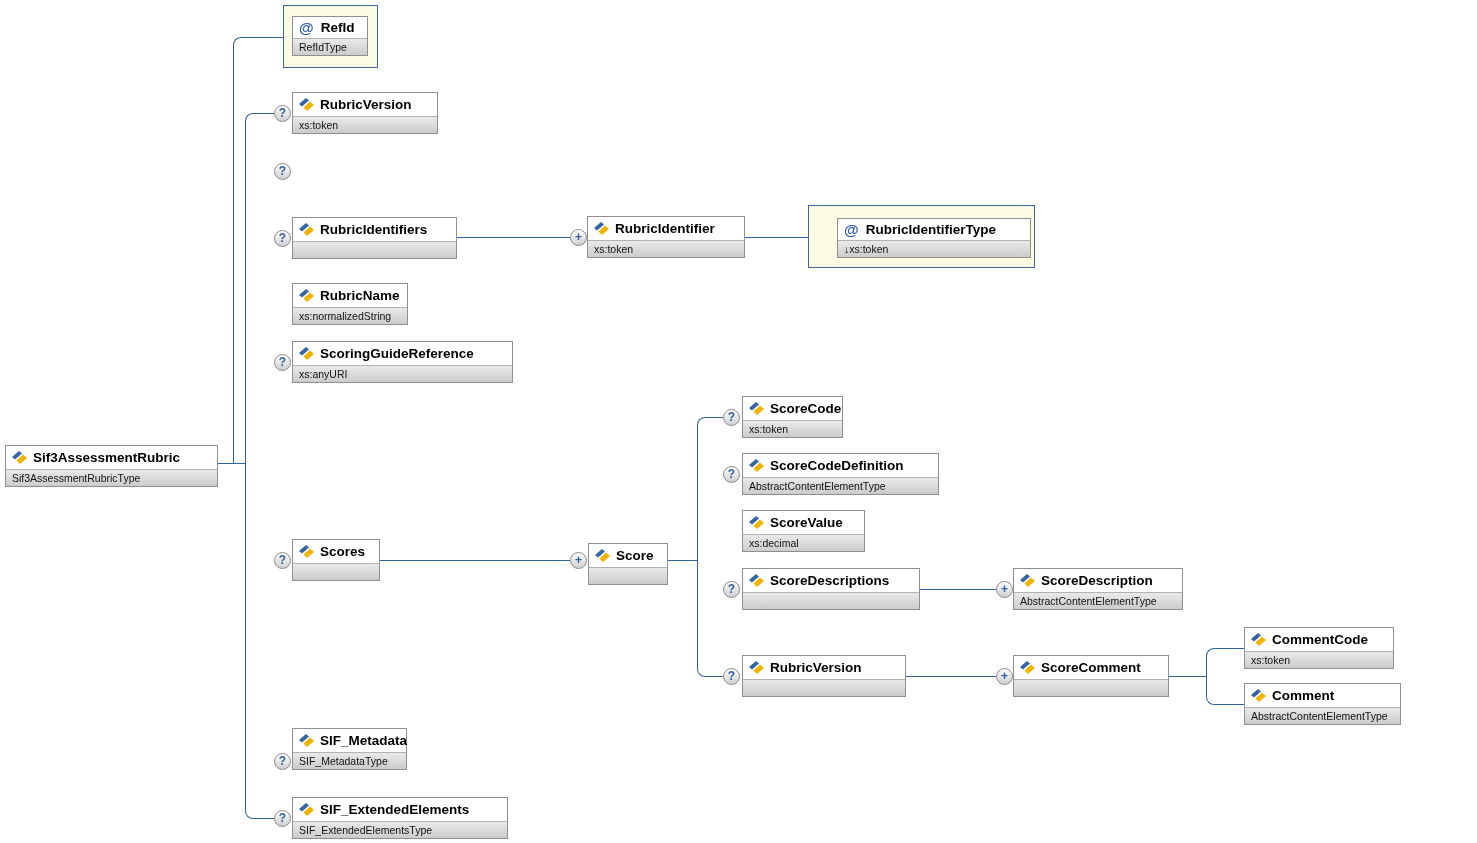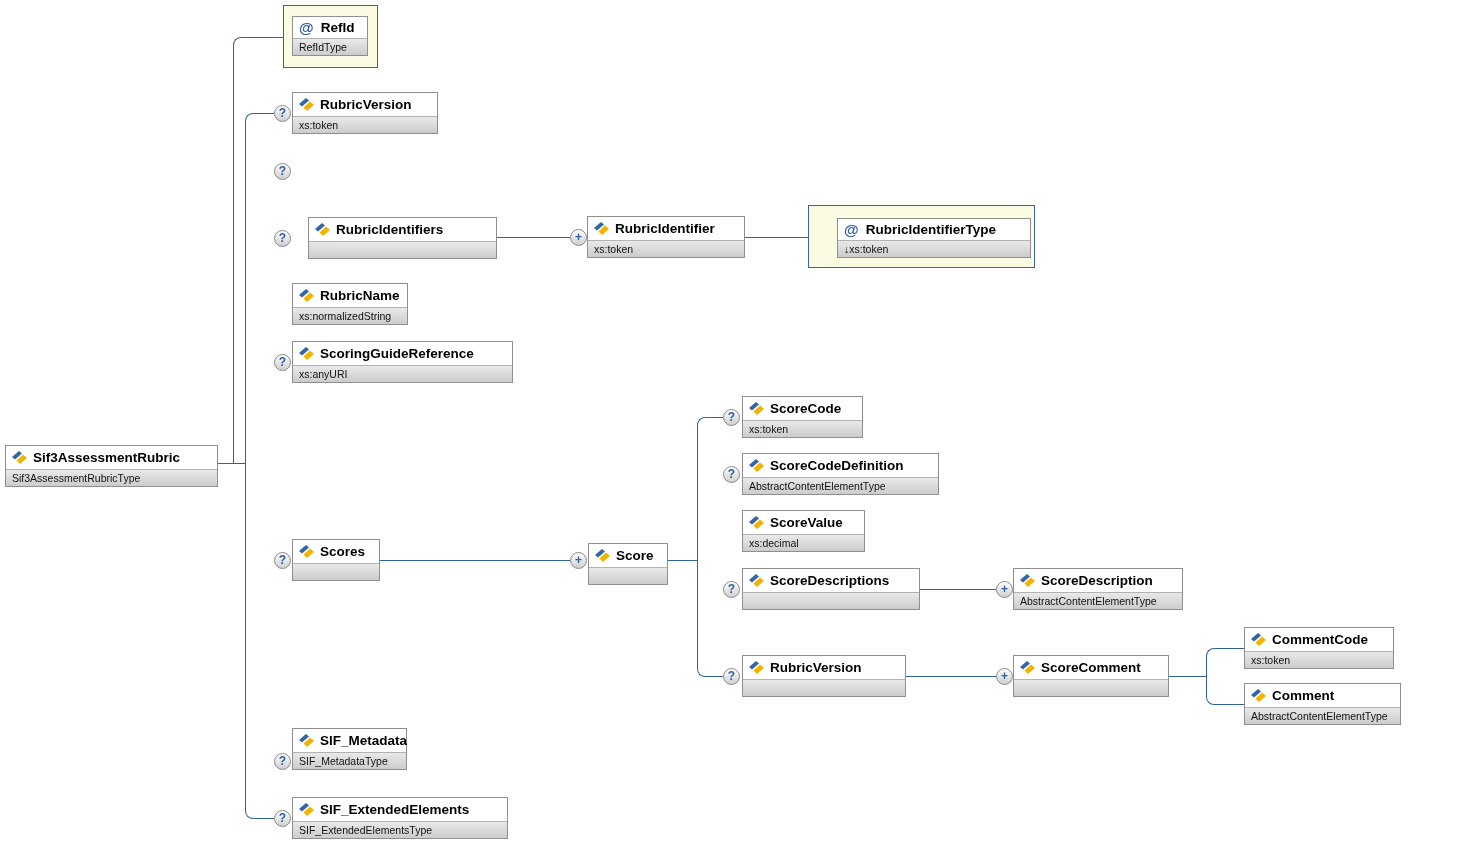--- a/index.html
+++ b/index.html
@@ -100,21 +100,21 @@
         <span class="eicon"><svg width="15" height="13" viewBox="0 0 15 13">
             <path d="M7 0 L0 6 L3 8.5 L10 2.5 Z" fill="#3465a4"></path>
             <path d="M11 3.5 L15 7 L8 13 L4.5 9.5 Z" fill="#f0b400"></path>
           </svg></span>
         <span>RubricVersion</span>
       </div>
     <div class="b">xs:token</div>
   </div>
 
 
-  <div class="node" style="left:308px;top:217px;width:189px">
+  <div class="node" style="left:292px;top:217px;width:165px">
     <div class="t">
         <span class="eicon"><svg width="15" height="13" viewBox="0 0 15 13">
             <path d="M7 0 L0 6 L3 8.5 L10 2.5 Z" fill="#3465a4"></path>
             <path d="M11 3.5 L15 7 L8 13 L4.5 9.5 Z" fill="#f0b400"></path>
           </svg></span>
         <span>RubricIdentifiers</span>
       </div>
     <div class="b"></div>
   </div>
 
@@ -187,21 +187,21 @@
     <div class="t">
         <span class="eicon"><svg width="15" height="13" viewBox="0 0 15 13">
             <path d="M7 0 L0 6 L3 8.5 L10 2.5 Z" fill="#3465a4"></path>
             <path d="M11 3.5 L15 7 L8 13 L4.5 9.5 Z" fill="#f0b400"></path>
           </svg></span>
         <span>Score</span>
       </div>
     <div class="b"></div>
   </div>
 
-  <div class="node" style="left:742px;top:396px;width:121px">
+  <div class="node" style="left:742px;top:396px;width:101px">
     <div class="t">
         <span class="eicon"><svg width="15" height="13" viewBox="0 0 15 13">
             <path d="M7 0 L0 6 L3 8.5 L10 2.5 Z" fill="#3465a4"></path>
             <path d="M11 3.5 L15 7 L8 13 L4.5 9.5 Z" fill="#f0b400"></path>
           </svg></span>
         <span>ScoreCode</span>
       </div>
     <div class="b">xs:token</div>
   </div>
 

